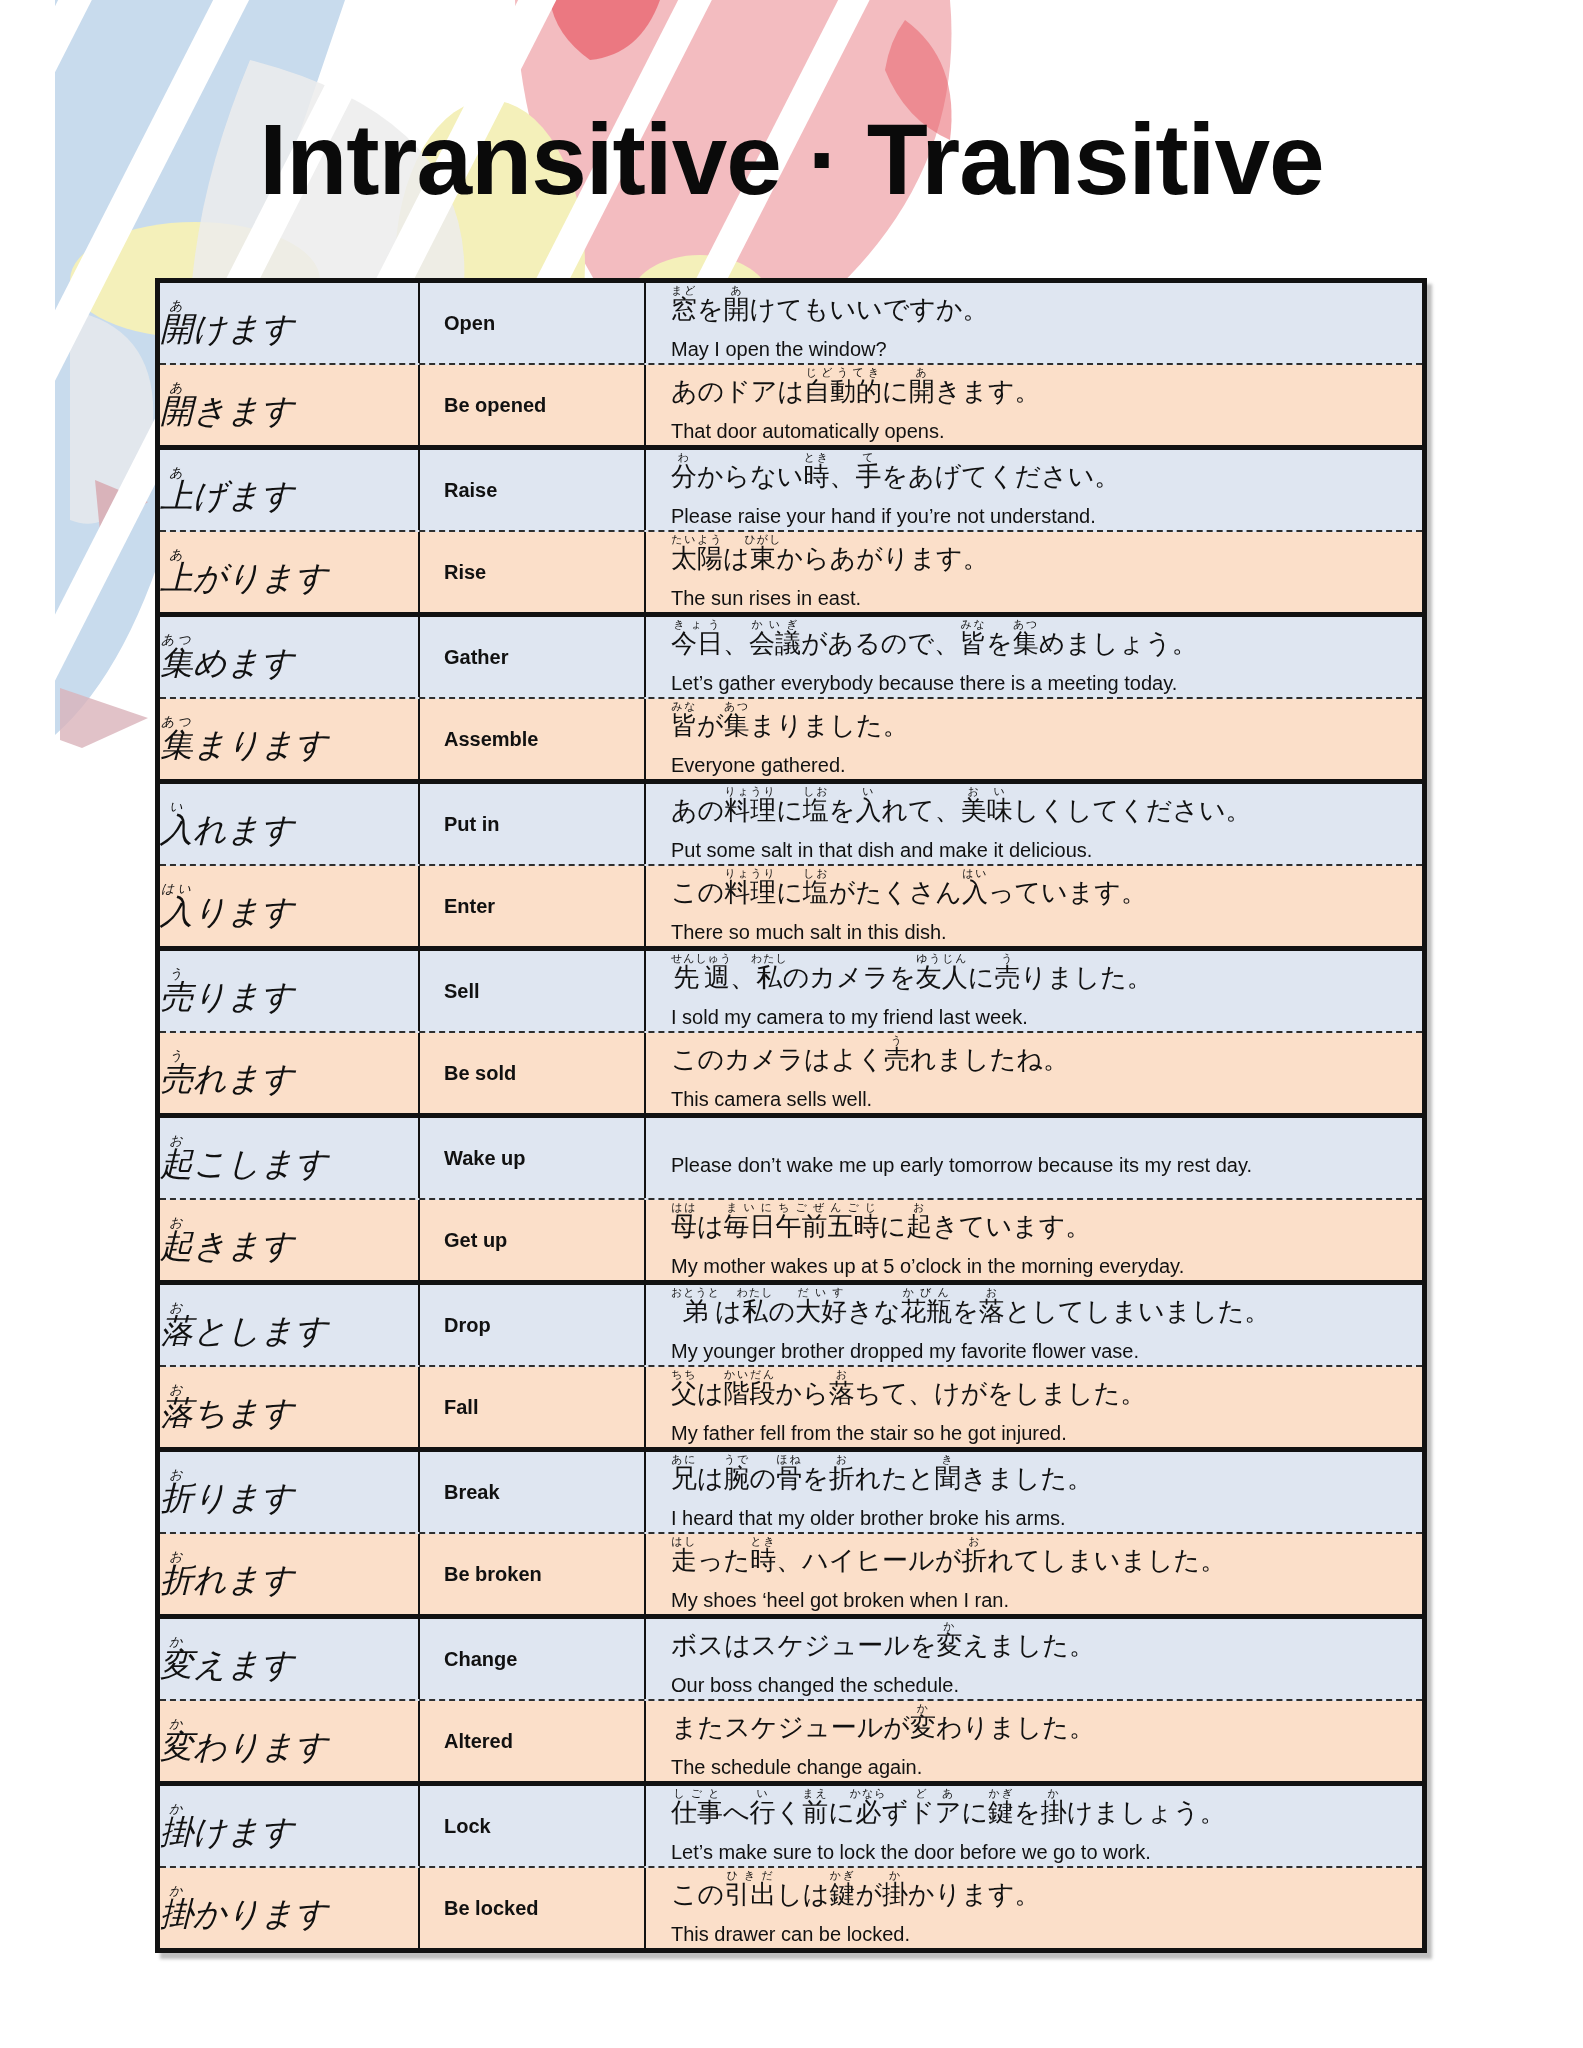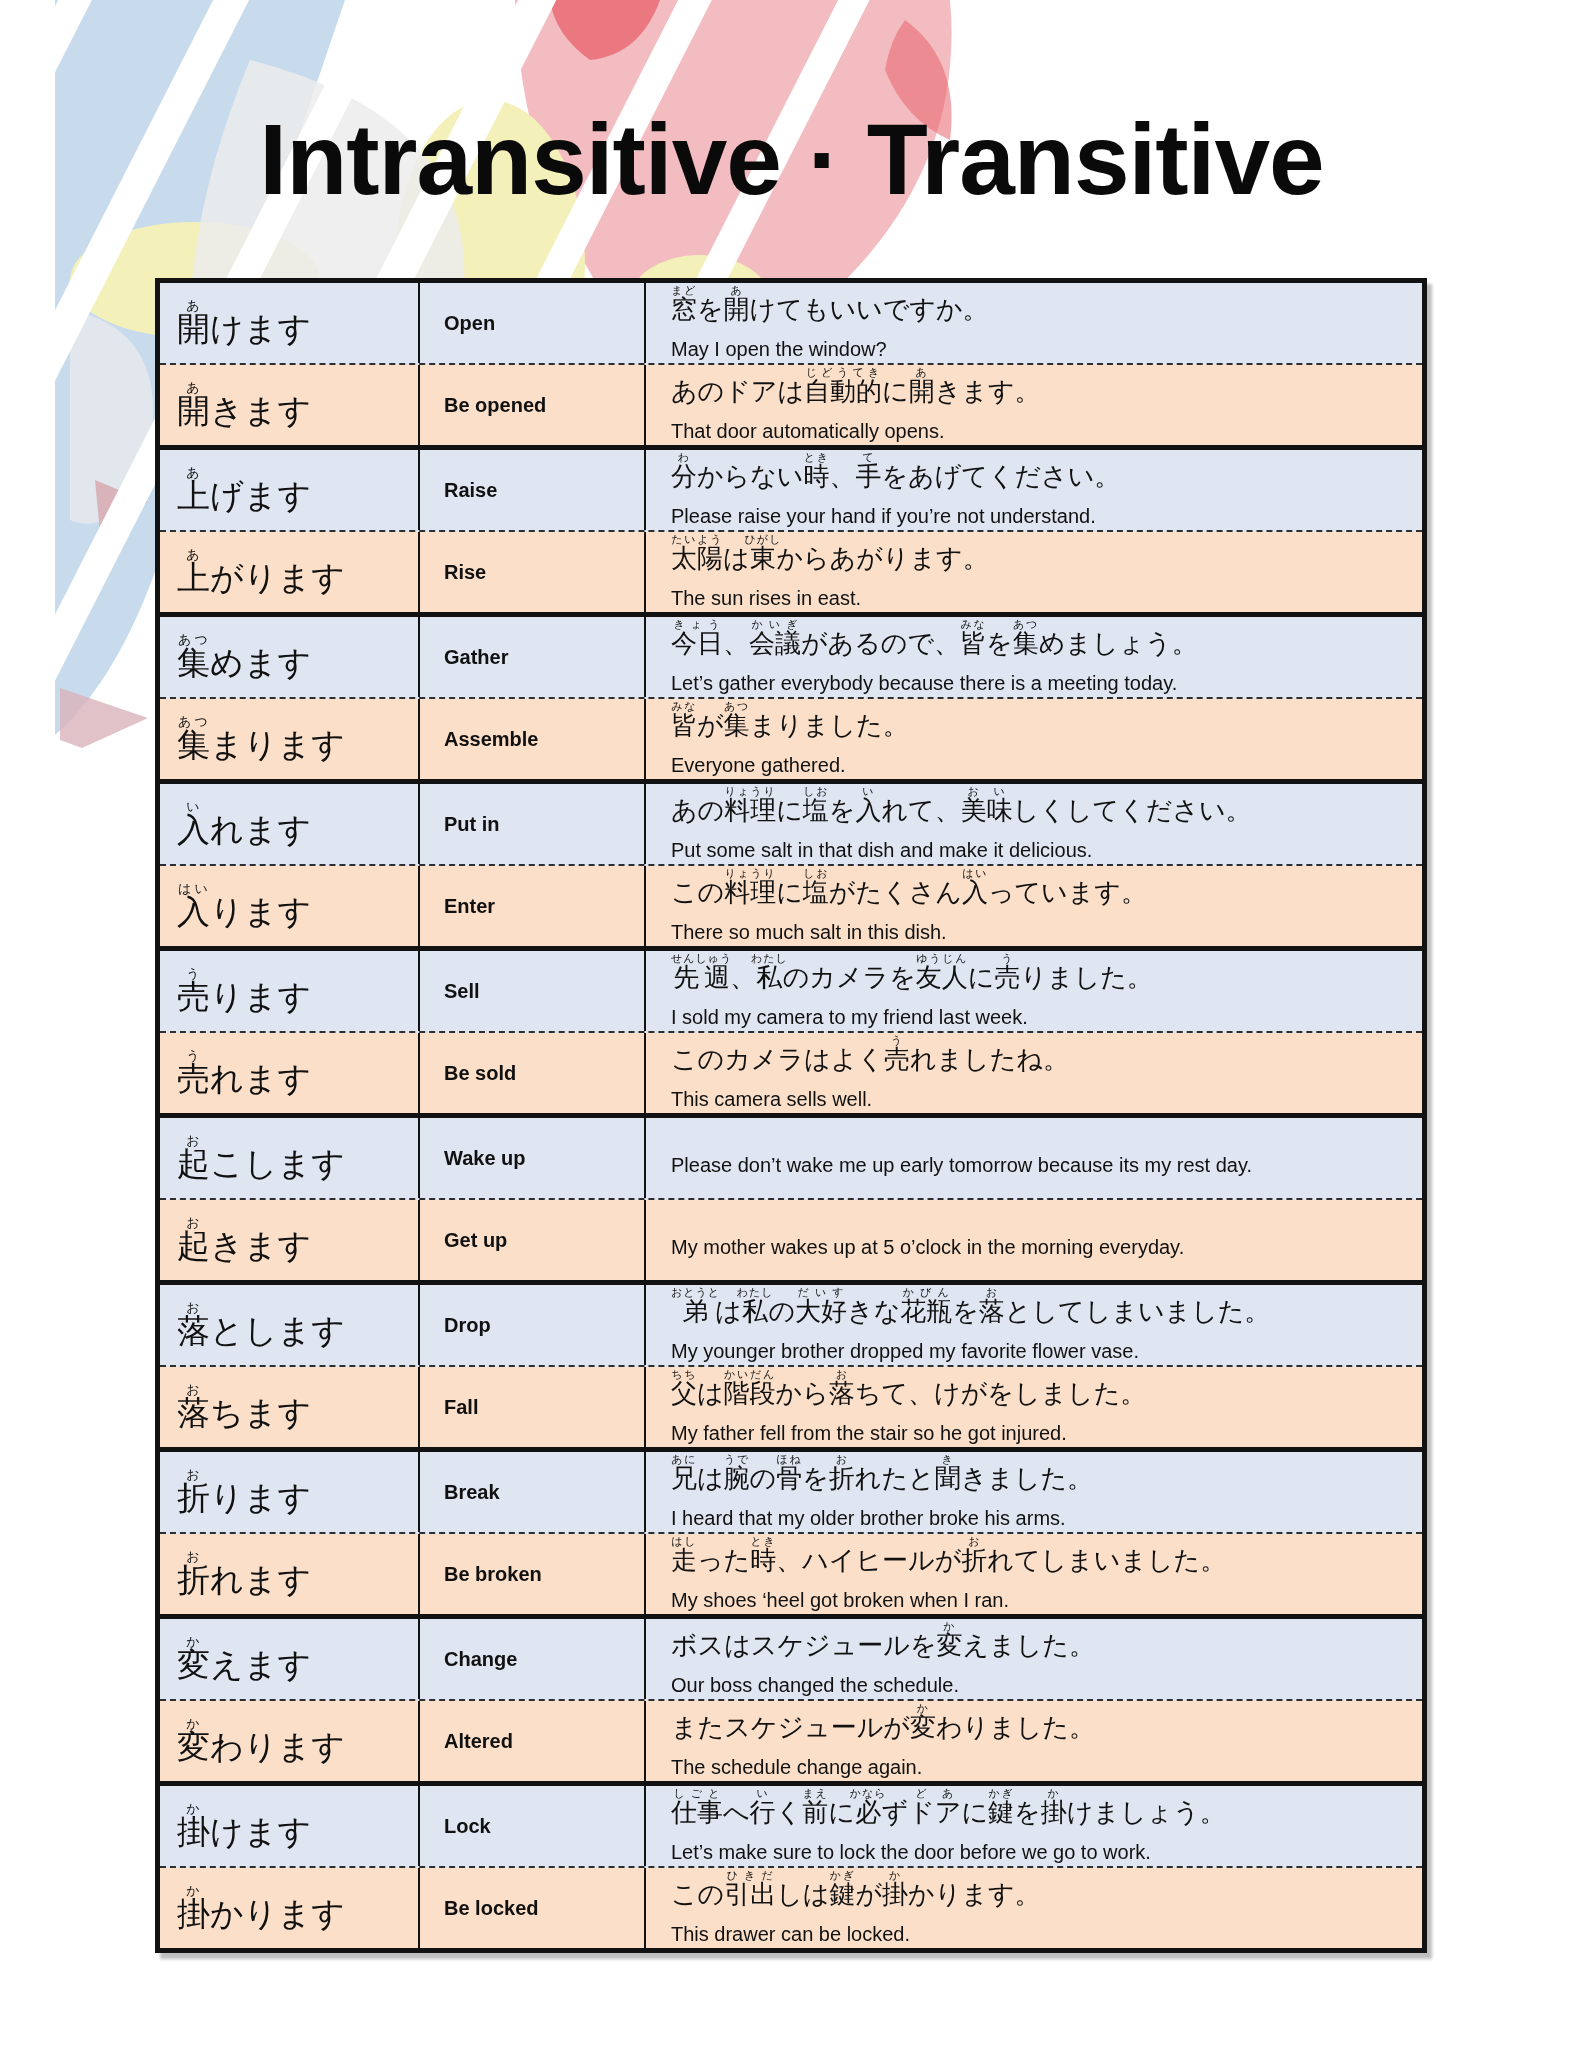--- a/index.html
+++ b/index.html
@@ -47,21 +47,21 @@
   .pair:not(:first-child){border-top:5px solid var(--table-border);}
   .row{
     display:grid;grid-template-columns:260px 226px 1fr;
     height:80px;width:100%;
   }
   .pair .row:first-child{border-bottom:2px dashed #2e2e2e;height:82px;}
   .row-transitive{background:var(--row-transitive);}
   .row-intransitive{background:var(--row-intransitive);}
   .cell{display:flex;align-items:center;overflow:hidden;}
   .cell.verb,.cell.meaning{border-right:2px solid var(--table-border);}
-  .cell.verb{padding-left:17px;}
+  .cell.verb{font-style:italic;}
   .cell.meaning{padding-left:24px;}
   .cell.example{flex-direction:column;align-items:flex-start;justify-content:center;padding:2px 8px 4px 25px;}
 
   .jp{font-family:"DejaVu Sans","Liberation Sans",sans-serif;}
   .verb-text{font-size:33px;line-height:1.05;white-space:nowrap;}
   .verb-text rt{font-size:13px;font-weight:400;letter-spacing:1px;}
   .meaning-text{font-size:20px;font-weight:700;}
   .example-jp{font-size:26px;line-height:1.0;white-space:nowrap;}
   .example-jp rt{font-size:11px;font-weight:400;letter-spacing:1px;}
   .example-en{font-size:20px;font-weight:400;margin-top:16px;line-height:1.1;}
@@ -245,20 +245,21 @@
     </div>
   </div>
       <div class="row row-intransitive">
     <div class="cell verb">
       <span class="jp verb-text"><ruby>起<rt>お</rt></ruby>きます</span>
     </div>
     <div class="cell meaning">
       <span class="meaning-text">Get up</span>
     </div>
     <div class="cell example">
+      <div class="jp example-jp"><ruby>母<rt>はは</rt></ruby>は<ruby>毎日午前五時<rt>まいにちごぜんごじ</rt></ruby>に<ruby>起<rt>お</rt></ruby>きています。</div>
       <div class="example-en">My mother wakes up at 5 o’clock in the morning everyday.</div>
     </div>
   </div>
     </div>
     <div class="pair">
       <div class="row row-transitive">
     <div class="cell verb">
       <span class="jp verb-text"><ruby>落<rt>お</rt></ruby>とします</span>
     </div>
     <div class="cell meaning">

